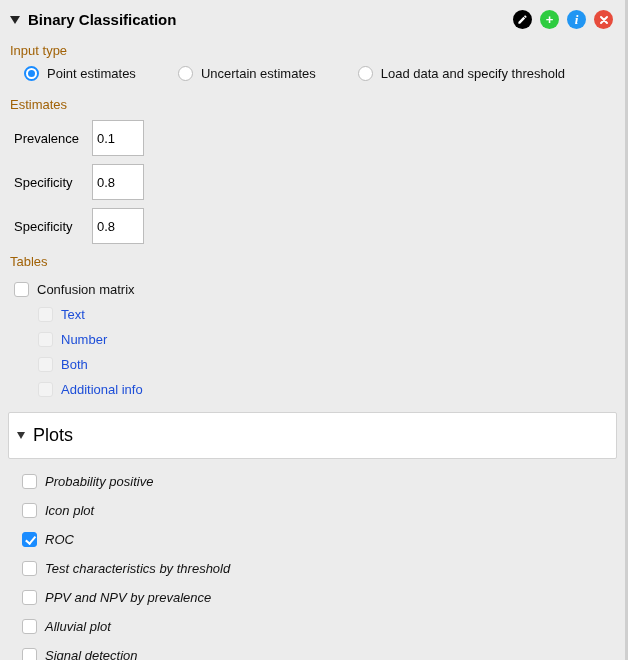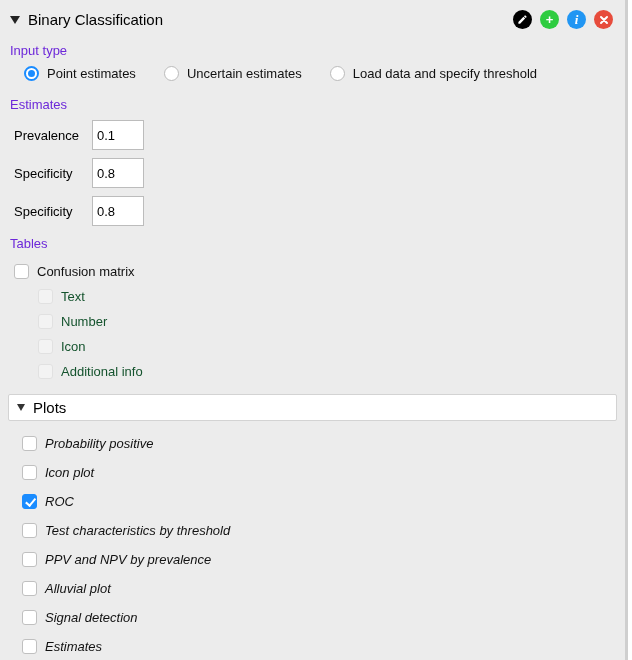--- a/index.html
+++ b/index.html
@@ -25,44 +25,44 @@
   padding: 10px 12px 8px 10px;
 }
 .collapse-tri {
   width: 0; height: 0;
   border-left: 5px solid transparent;
   border-right: 5px solid transparent;
   border-top: 8px solid #222;
   margin-right: 8px;
 }
 .title {
-  font-weight: 400;
+  font-weight: 700;
   font-size: 15px;
   flex: 1;
 }
 .icon-row { display: flex; gap: 8px; }
 .round-icon {
   width: 19px; height: 19px; border-radius: 50%;
   display: flex; align-items: center; justify-content: center;
   font-weight: 700; font-size: 13px; line-height: 1;
   cursor: pointer;
 }
 .ico-edit { background: #000; color: #fff; }
 .ico-add  { background: #2ecc40; color: #fff; }
 .ico-info { background: #2196f3; color: #fff; font-family: Georgia, serif; font-style: italic;}
 .ico-close{ background: #e74c3c; color: #fff; }
 
 .section-label {
   font-size: 13px;
   padding: 6px 13px 4px 10px;
-  color: #6d28d9;
+  color: #a16207;
 }
 .radio-row {
   display: flex;
-  gap: 28px;
+  gap: 42px;
   padding: 4px 10px 10px 24px;
   align-items: center;
 }
 .radio-item, .check-item {
   display: flex; align-items: center; gap: 8px;
   font-size: 13px; color: #111;
   cursor: pointer;
 }
 .radio-outer {
   width: 15px; height: 15px; border-radius: 50%;
@@ -77,29 +77,29 @@
 .radio-outer.sel .radio-inner { display: block; }
 
 .form-row {
   display: flex; align-items: center; gap: 6px;
   padding: 4px 10px 4px 14px;
 }
 .form-row label {
   width: 72px; font-size: 13px;
 }
 .num-input {
-  width: 52px; height: 30px;
+  width: 52px; height: 36px;
   border: 1px solid #bcbcbc; background: #fff;
   font-size: 13px; padding: 2px 4px;
 }
 
 .check-list { padding: 4px 10px 4px 14px; }
 .check-item { padding: 5px 0; }
 .check-item.indented { padding-left: 24px; }
-.check-item.disabled { color: #14532d; cursor: default; }
+.check-item.disabled { color: #1d4ed8; cursor: default; }
 .check-box {
   width: 15px; height: 15px; border-radius: 3px;
   border: 1px solid #c0c0c0; background: #fff;
   display: flex; align-items: center; justify-content: center;
 }
 .check-box.checked {
   background: #1a8cff; border-color: #1a8cff;
 }
 .check-box.checked::after {
   content: ""; width: 4px; height: 8px;
@@ -108,23 +108,23 @@
 }
 .check-item.disabled .check-box {
   background: #f3f3f3; border-color: #e1e1e1;
 }
 
 .plots-bar {
   margin: 6px 8px 8px 8px;
   background: #fff;
   border: 1px solid #d3d3d3;
   border-radius: 2px;
-  padding: 4px 8px;
+  padding: 12px 8px;
   display: flex; align-items: center; gap: 8px;
-  font-size: 15px;
+  font-size: 18px;
 }
 .tri-small {
   width: 0; height: 0;
   border-left: 4px solid transparent;
   border-right: 4px solid transparent;
   border-top: 7px solid #333;
 }
 .plots-list { padding: 0 10px 10px 14px; }
 .plots-list .check-item { padding: 7px 8px; font-style: italic; }
 </style>
@@ -195,21 +195,21 @@
       <div class="check-item indented disabled">
         <div class="check-box"></div>
         <span>Text</span>
       </div>
       <div class="check-item indented disabled">
         <div class="check-box"></div>
         <span>Number</span>
       </div>
       <div class="check-item indented disabled">
         <div class="check-box"></div>
-        <span>Icon</span>
+        <span>Both</span>
       </div>
       <div class="check-item indented disabled">
         <div class="check-box"></div>
         <span>Additional info</span>
       </div>
     </div>
 
   <div class="plots-bar">
     <div class="tri-small"></div>
     <span>Plots</span>

